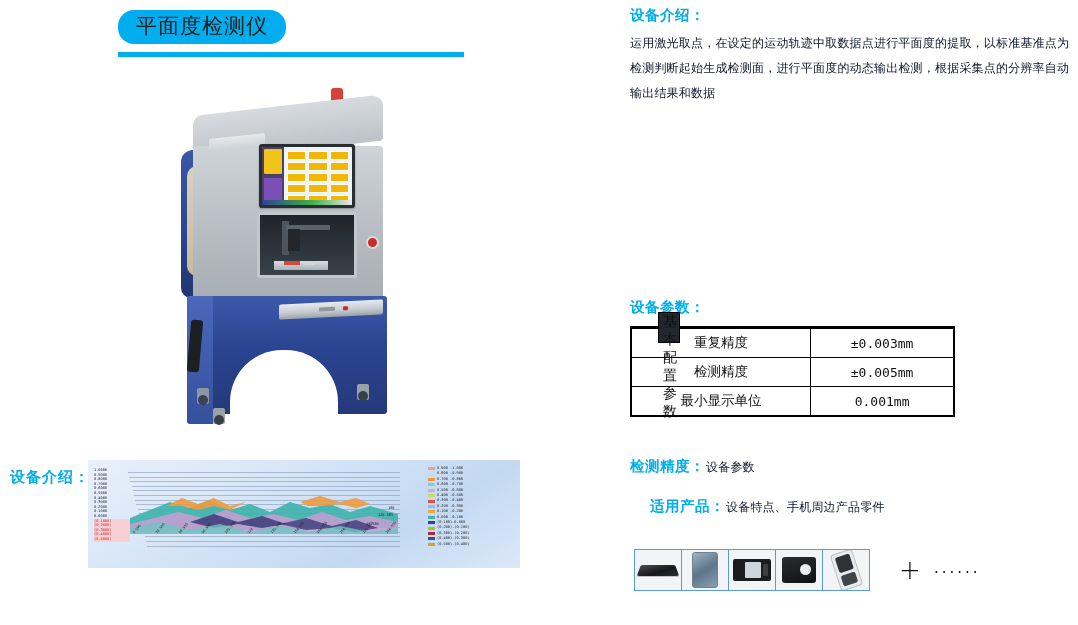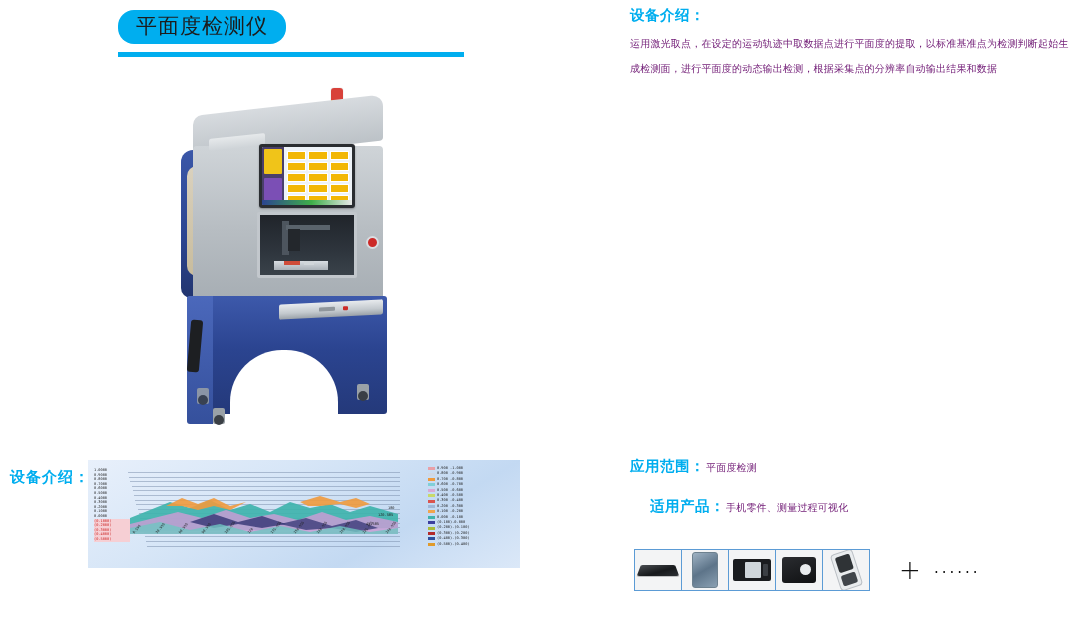--- a/index.html
+++ b/index.html
@@ -171,21 +171,21 @@
   .grid-lines span{position:absolute;left:0;width:100%;height:1px;
     background:rgba(120,140,170,.5);transform-origin:left center;}
   .surface{position:absolute;left:42px;top:28px;width:268px;height:46px;}
 
   
   .right-col{position:absolute;left:616px;top:0;width:462px;height:514px;}
   .h-blue{
     color:#00AEEF;font-weight:bold;font-size:14.5px;letter-spacing:.5px;
   }
   .body-txt{
-    color:#701a75;font-size:10px;line-height:25px;letter-spacing:.2px;
+    color:#0f172a;font-size:12px;line-height:25px;letter-spacing:.2px;
   }
   .sec{position:absolute;}
 
   #sec-intro{left:14px;top:6px;width:440px;}
   #sec-intro .body-txt{margin-top:6px;}
   #sec-feat{left:14px;top:130px;width:446px;}
   #sec-feat ol{margin:4px 0 0 0;padding:0;list-style:none;}
   #sec-feat li{color:#111;font-size:13.5px;line-height:25px;
     padding-left:16px;text-indent:-16px;}
   #sec-param{left:14px;top:298px;width:440px;}
@@ -462,32 +462,54 @@
   </div>
 
   <div class="right-col">
 
     <div class="sec" id="sec-intro">
       <div class="h-blue">设备介绍：</div>
       <div class="body-txt">运用激光取点，在设定的运动轨迹中取数据点进行平面度的提取，以标准基准点为检测判断起始生成检测面，进行平面度的动态输出检测，根据采集点的分辨率自动输出结果和数据</div>
     </div>
 
 
+    <div class="sec" id="sec-param">
+      <div class="h-blue">设备参数：</div>
+      <table class="param-table">
+        <tbody id="param-body">
+          <tr>
+            <td class="head" colspan="2">基本配置参数</td>
+          </tr>
+        <tr>
+              <td>重复精度</td>
+              <td class="val">±0.003mm</td>
+            </tr>
+            <tr>
+              <td>检测精度</td>
+              <td class="val">±0.005mm</td>
+            </tr>
+            <tr>
+              <td>最小显示单位</td>
+              <td class="val">0.001mm</td>
+            </tr>
+          </tbody>
+      </table>
+    </div>
 
     <div class="sec" id="sec-apply">
       <div class="inline-row">
-        <span class="h-blue">应用范围：</span>
-        <span class="body-txt">平面度检测</span>
+        <span class="h-blue">检测精度：</span>
+        <span class="body-txt">设备参数</span>
       </div>
     </div>
 
     <div class="sec" id="sec-product">
       <div class="inline-row">
         <span class="h-blue">适用产品：</span>
-        <span class="body-txt">手机零件、测量过程可视化</span>
+        <span class="body-txt">设备特点、手机周边产品零件</span>
       </div>
     </div>
 
     <div class="thumb-strip">
       <div class="thumb">
           <div class="tb1"></div>
         </div>
       <div class="thumb">
           <div class="tb2"></div>
         </div>

